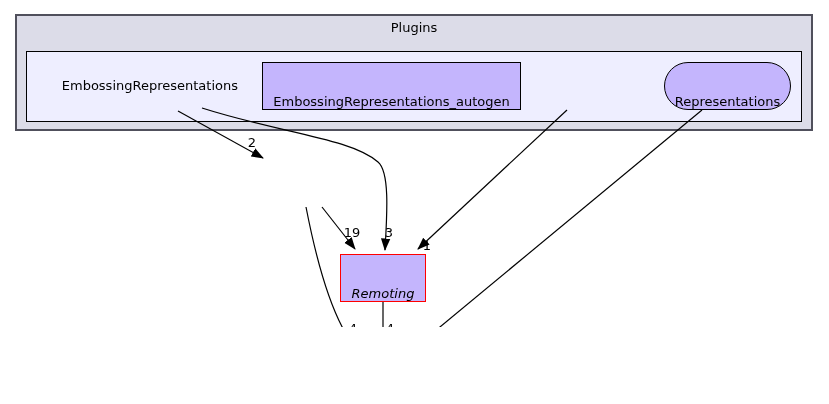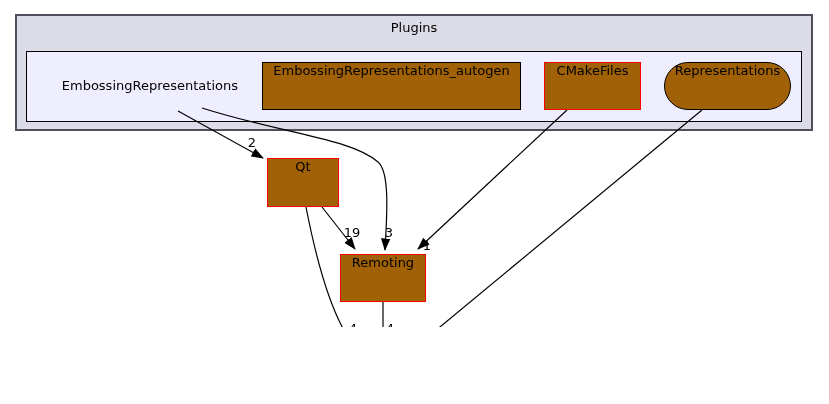--- a/index.html
+++ b/index.html
@@ -44,25 +44,25 @@
   }
   #edge-layer {
     position: absolute;
     left: 0; top: 0;
     width: 829px; height: 404px;
     z-index: 2;
     pointer-events: none;
   }
   .node {
     position: absolute;
-    background: #a16207;
+    background: #c4b5fd;
     border: 1px solid #000000;
     box-sizing: border-box;
     display: flex;
-    align-items: flex-start;
+    align-items: flex-end;
     justify-content: center;
     white-space: nowrap;
     z-index: 3;
     cursor: pointer;
   }
   .node.red { border-color: #ff0000; }
   .node-plain {
     position: absolute;
     display: flex;
     align-items: center;
@@ -112,33 +112,27 @@
   </svg>
 
   <div class="node-plain" style="left:38px; top:74px; width:200px; height:22px;">
     <span>EmbossingRepresentations</span>
   </div>
 
   <div class="node" style="left:262px; top:62px; width:259px; height:48px;">
     <span>EmbossingRepresentations_autogen</span>
   </div>
 
-  <div class="node red" style="left:544px; top:62px; width:97px; height:48px;">
-    <span>CMakeFiles</span>
-  </div>
 
   <div class="node" style="left:664px; top:62px; width:127px; height:48px;border-radius:24px;">
     <span>Representations</span>
   </div>
 
-  <div class="node red" style="left:267px; top:158px; width:72px; height:49px;">
-    <span>Qt</span>
-  </div>
 
-  <div class="node red" style="left:340px; top:254px; width:86px; height:48px;">
+  <div class="node red" style="left:340px; top:254px; width:86px; height:48px;font-style:italic;">
     <span>Remoting</span>
   </div>
 
 
   <div class="edge-label" style="left:252px; top:142px;">2</div>
   <div class="edge-label" style="left:389px; top:232px;">3</div>
   <div class="edge-label" style="left:352px; top:232px;">19</div>
   <div class="edge-label" style="left:353px; top:328px;">4</div>
   <div class="edge-label" style="left:427px; top:245px;">1</div>
   <div class="edge-label" style="left:390px; top:328px;">4</div>

